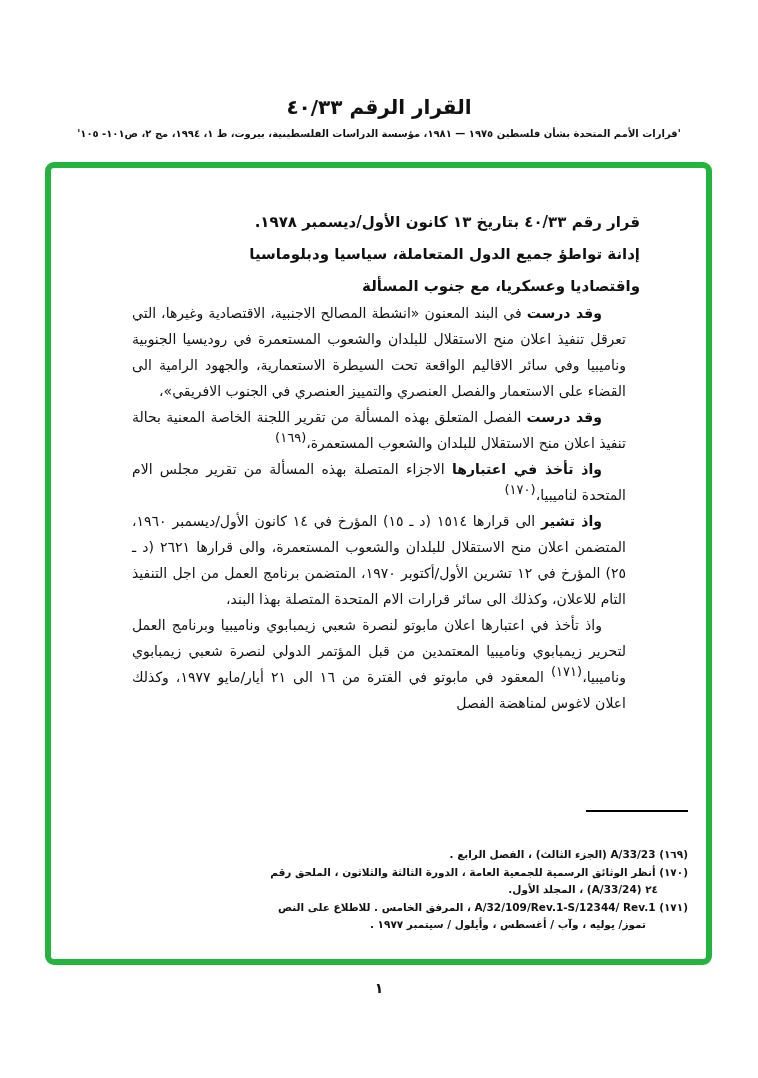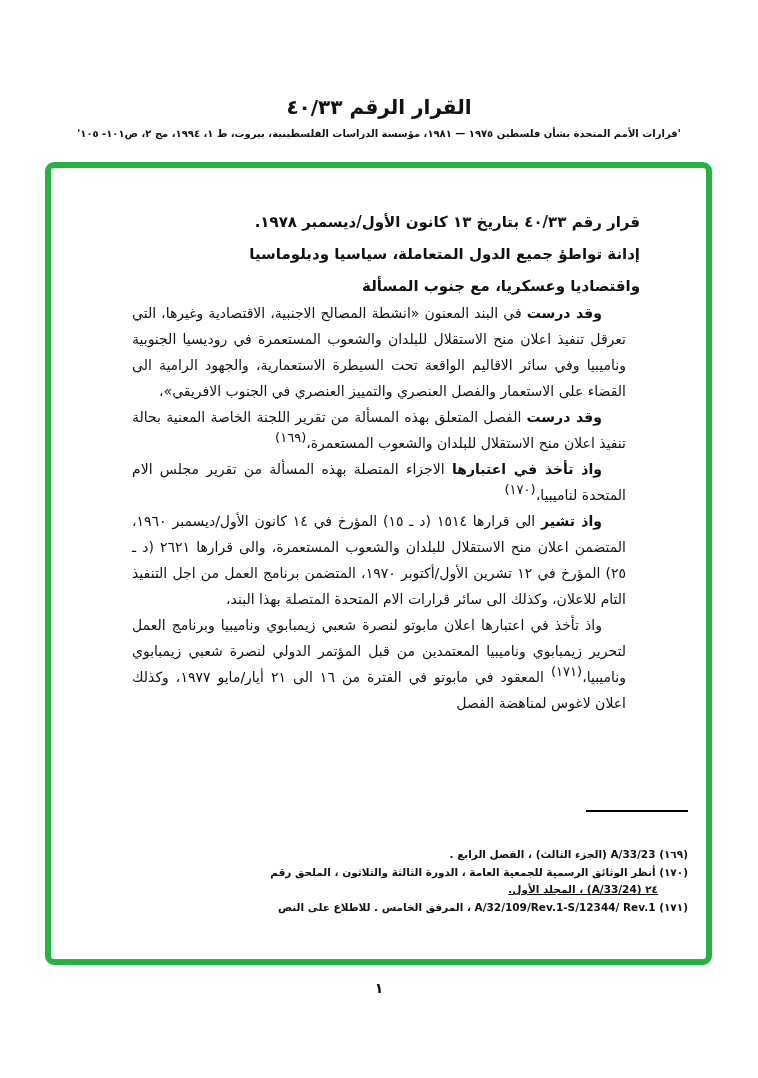--- a/index.html
+++ b/index.html
@@ -91,21 +91,21 @@
     right: 70px;
     width: 470px;
     font-size: 10.5px;
     font-weight: bold;
     line-height: 17.5px;
     text-align: right;
     direction: rtl;
     margin-top: 28px;
   }
   .footnotes .fn-line { white-space: nowrap; }
-  .footnotes .indent-1 { padding-right: 30px; text-decoration: underline; }
+  .footnotes .indent-1 { padding-right: 30px; }
   .footnotes .indent-2 { padding-right: 14px; }
   .footnotes .indent-3 { padding-right: 42px; }
   .page-number {
     position: absolute;
     top: 980px;
     left: 0;
     width: 100%;
     text-align: center;
     font-size: 14px;
     font-weight: bold;
@@ -153,17 +153,18 @@
 
   </div>
 
   <div class="fn-sep"></div>
 
   <div class="footnotes">
     <div class="fn-line">(١٦٩) A/33/23 (الجزء الثالث) ، الفصل الرابع .</div>
     <div class="fn-line">(١٧٠) أنظر الوثائق الرسمية للجمعية العامة ، الدورة الثالثة والثلاثون ، الملحق رقم</div>
     <div class="fn-line indent-1">٢٤ (A/33/24) ، المجلد الأول.</div>
     <div class="fn-line">(١٧١) A/32/109/Rev.1-S/12344/ Rev.1 ، المرفق الخامس . للاطلاع على النص</div>
+    <div class="fn-line indent-3">تموز/ يوليه ، وآب / أغسطس ، وأيلول / سيتمبر ١٩٧٧ .</div>
   </div>
 
   <div class="page-number">١</div>
 
 </div>
 
 </body></html>

